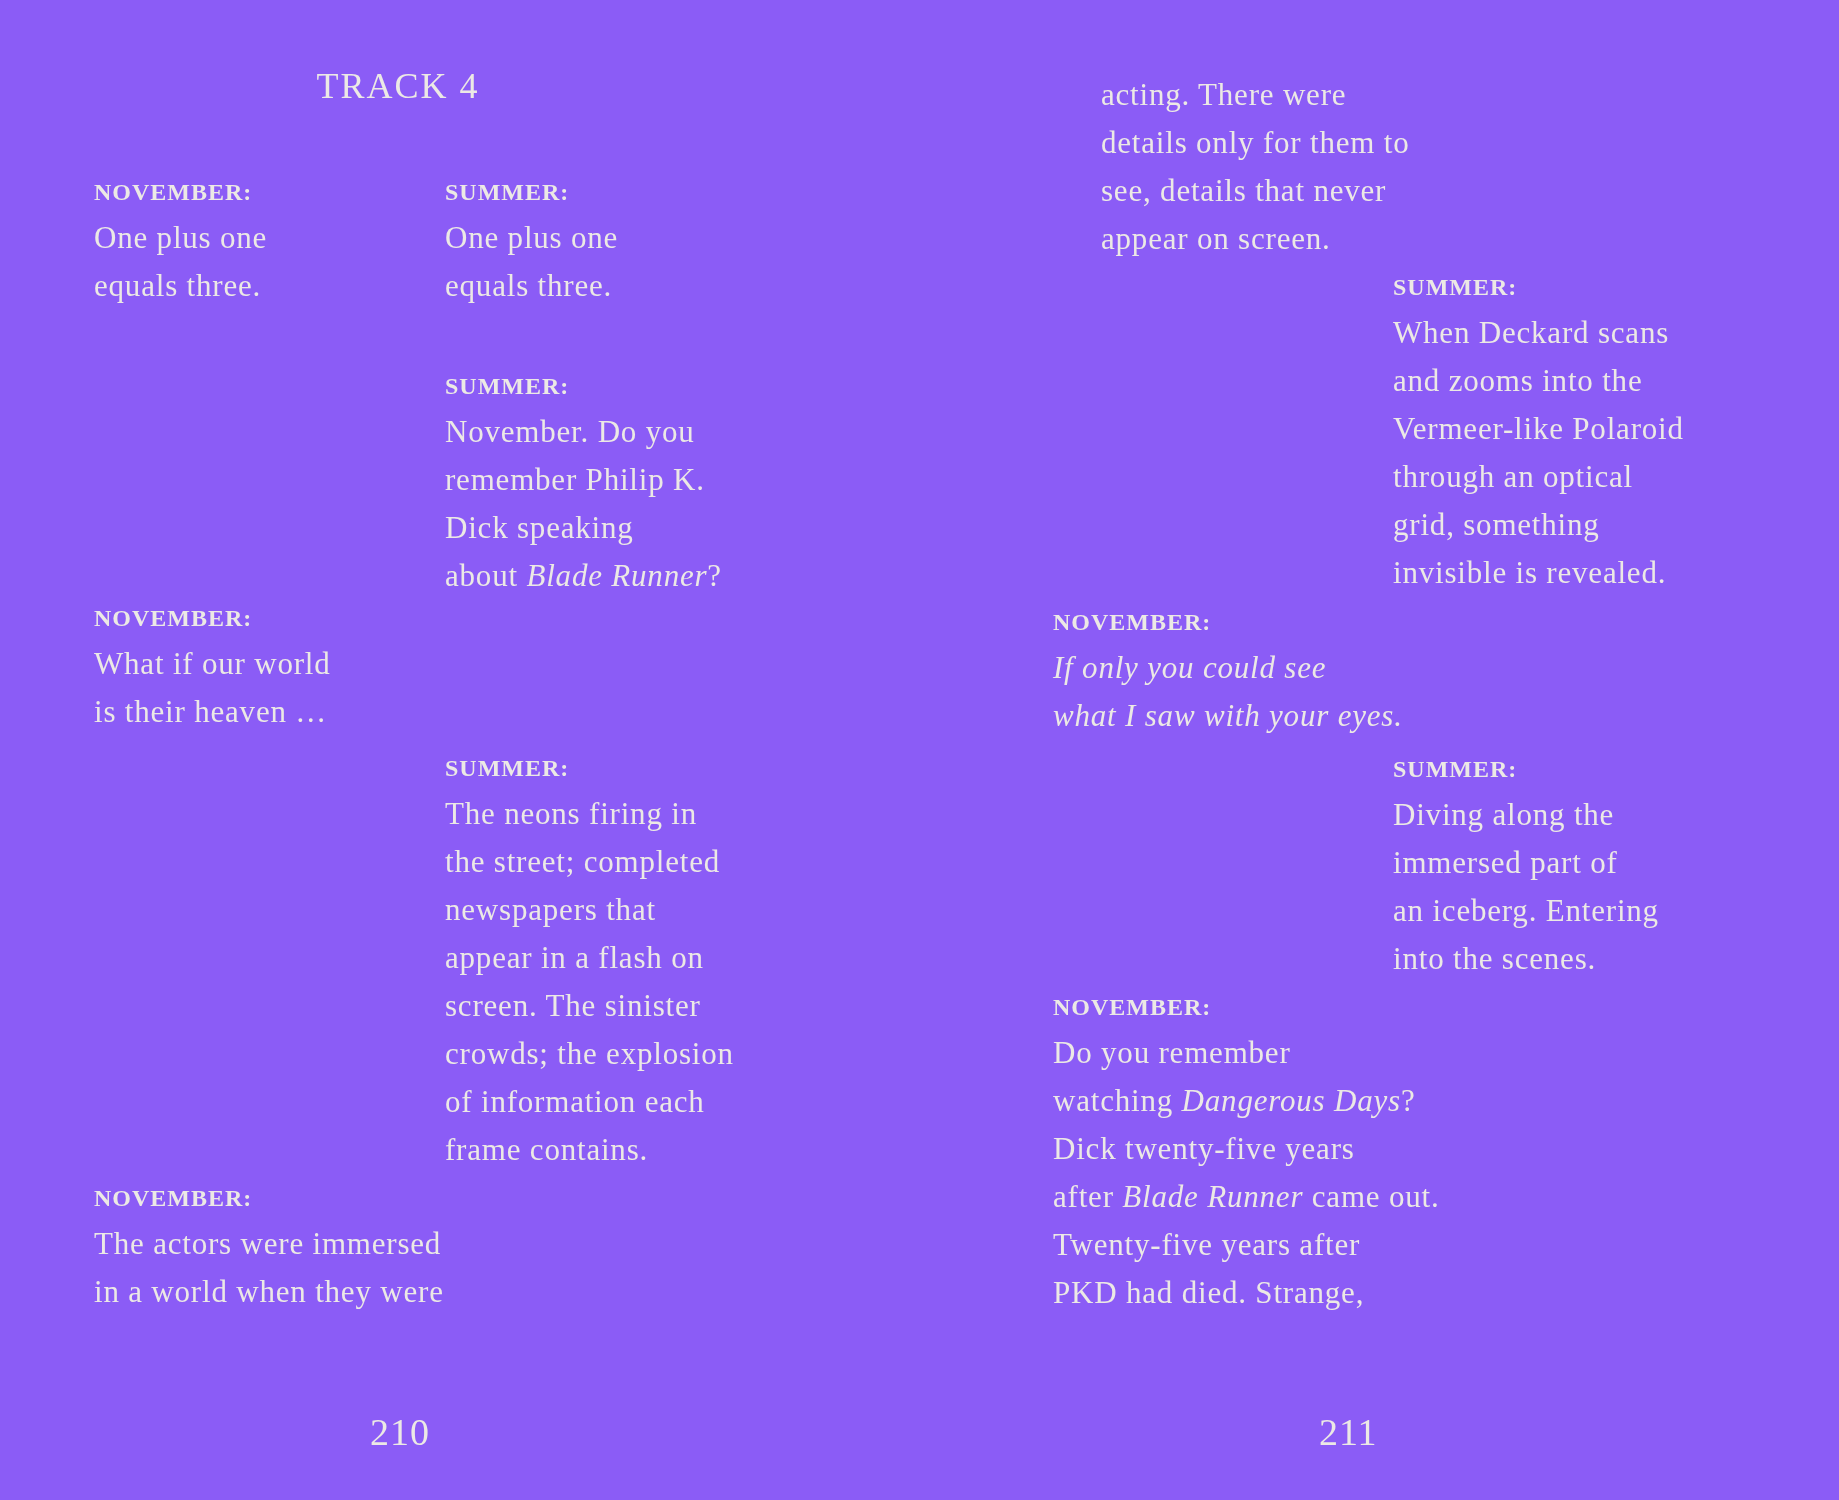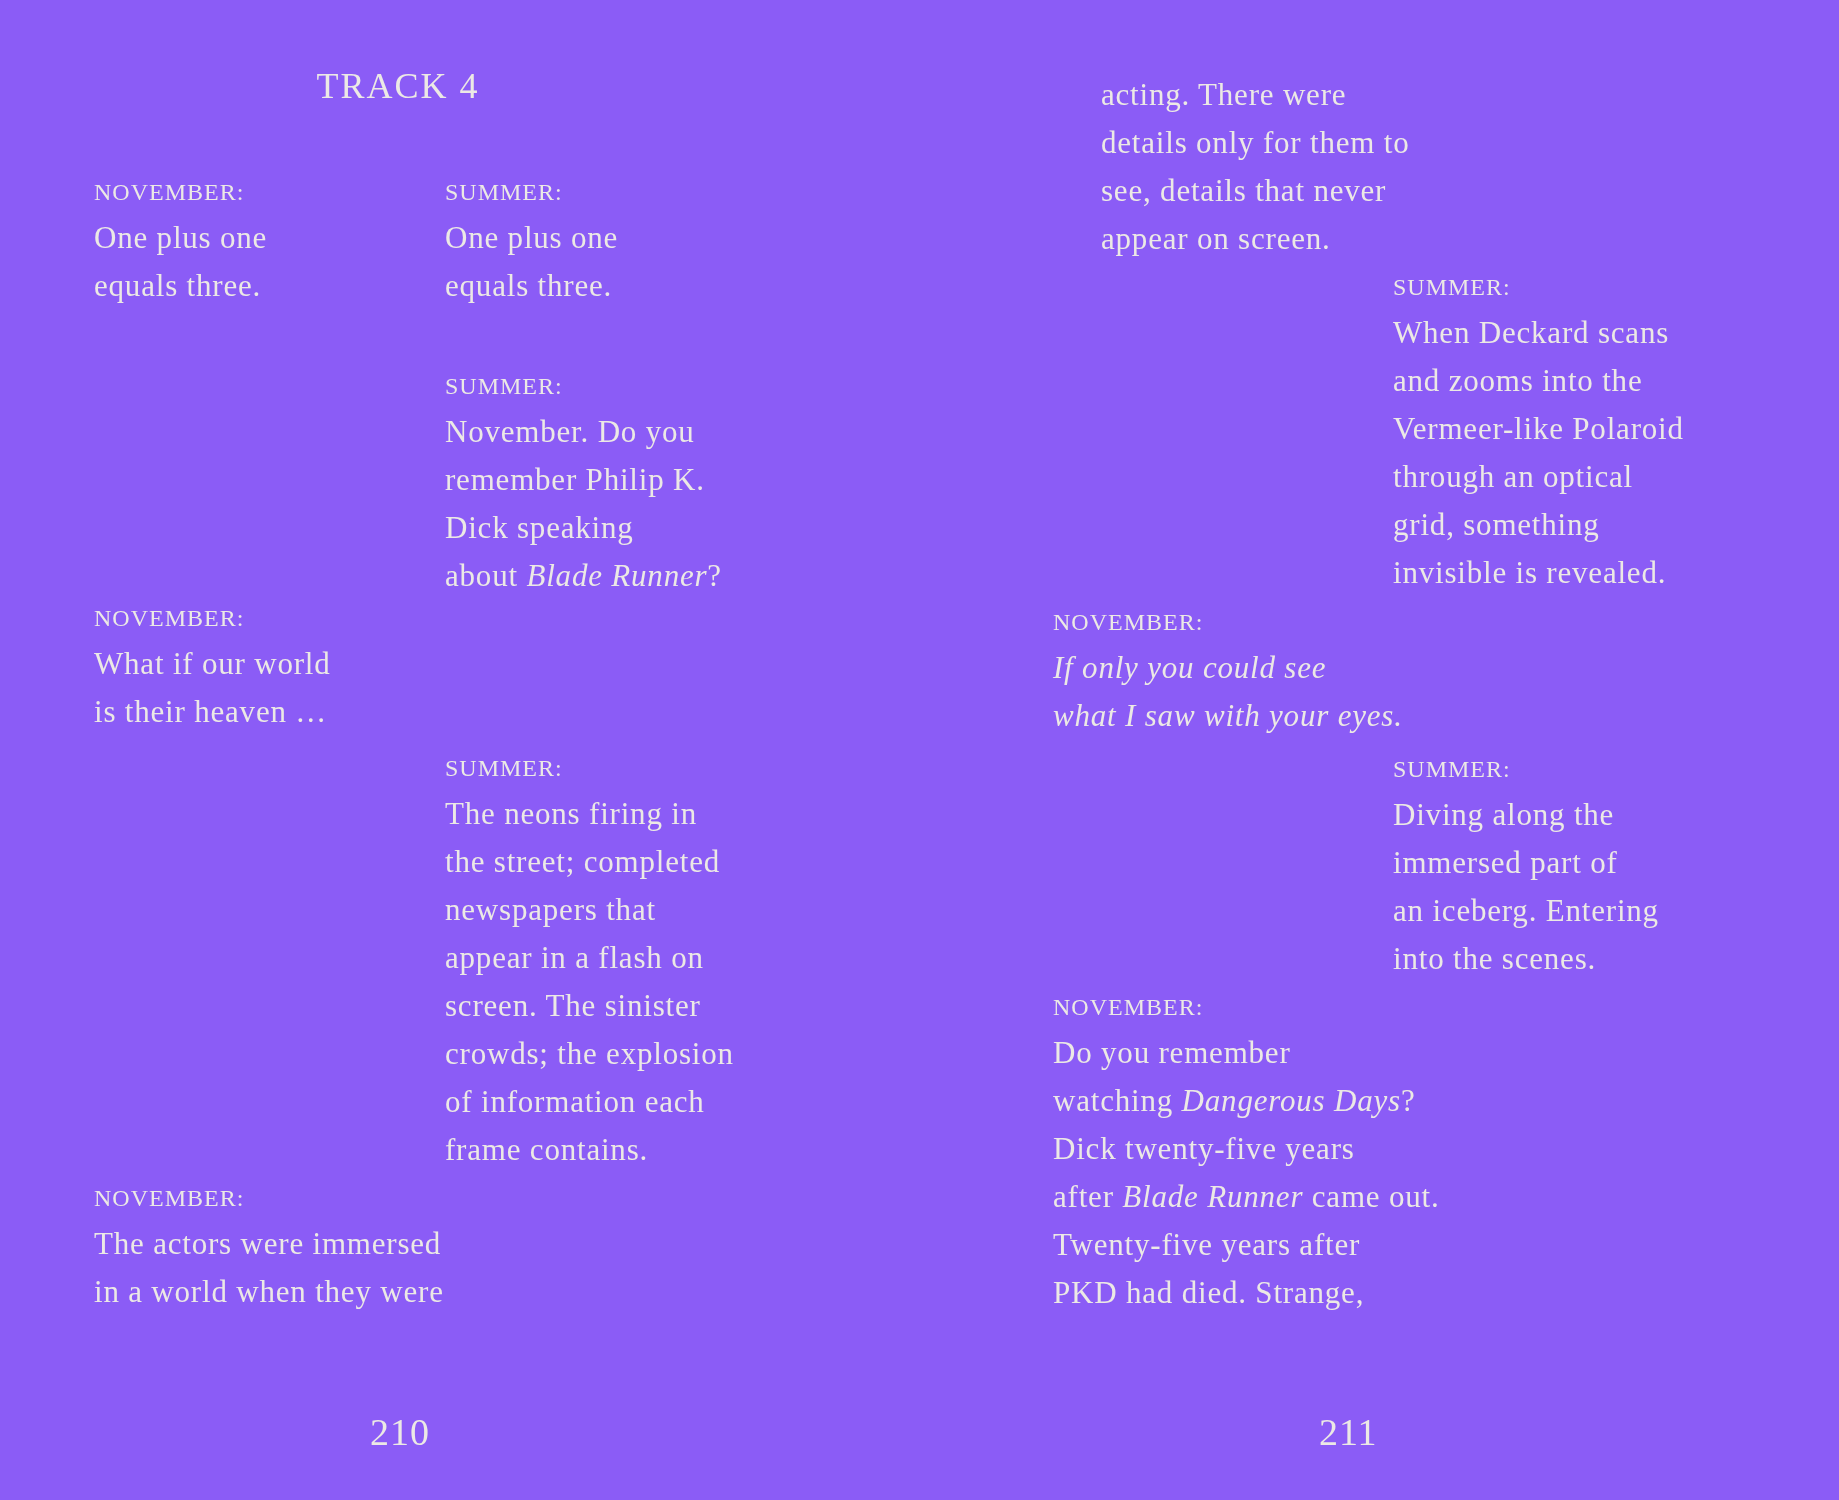--- a/index.html
+++ b/index.html
@@ -20,20 +20,21 @@
     white-space:nowrap;
   }
   #title{left:248px;top:64px;width:300px;}
   .block{position:absolute;}
   .speaker{
     font-size:24px;
     letter-spacing:1px;
     line-height:44px;
     height:44px;
     white-space:nowrap;
+    font-weight:bold;
   }
   .line{
     font-size:31px;
     letter-spacing:0.8px;
     line-height:48px;
     height:48px;
     white-space:nowrap;
   }
   .line i{font-style:italic;}
   .pagenum{

